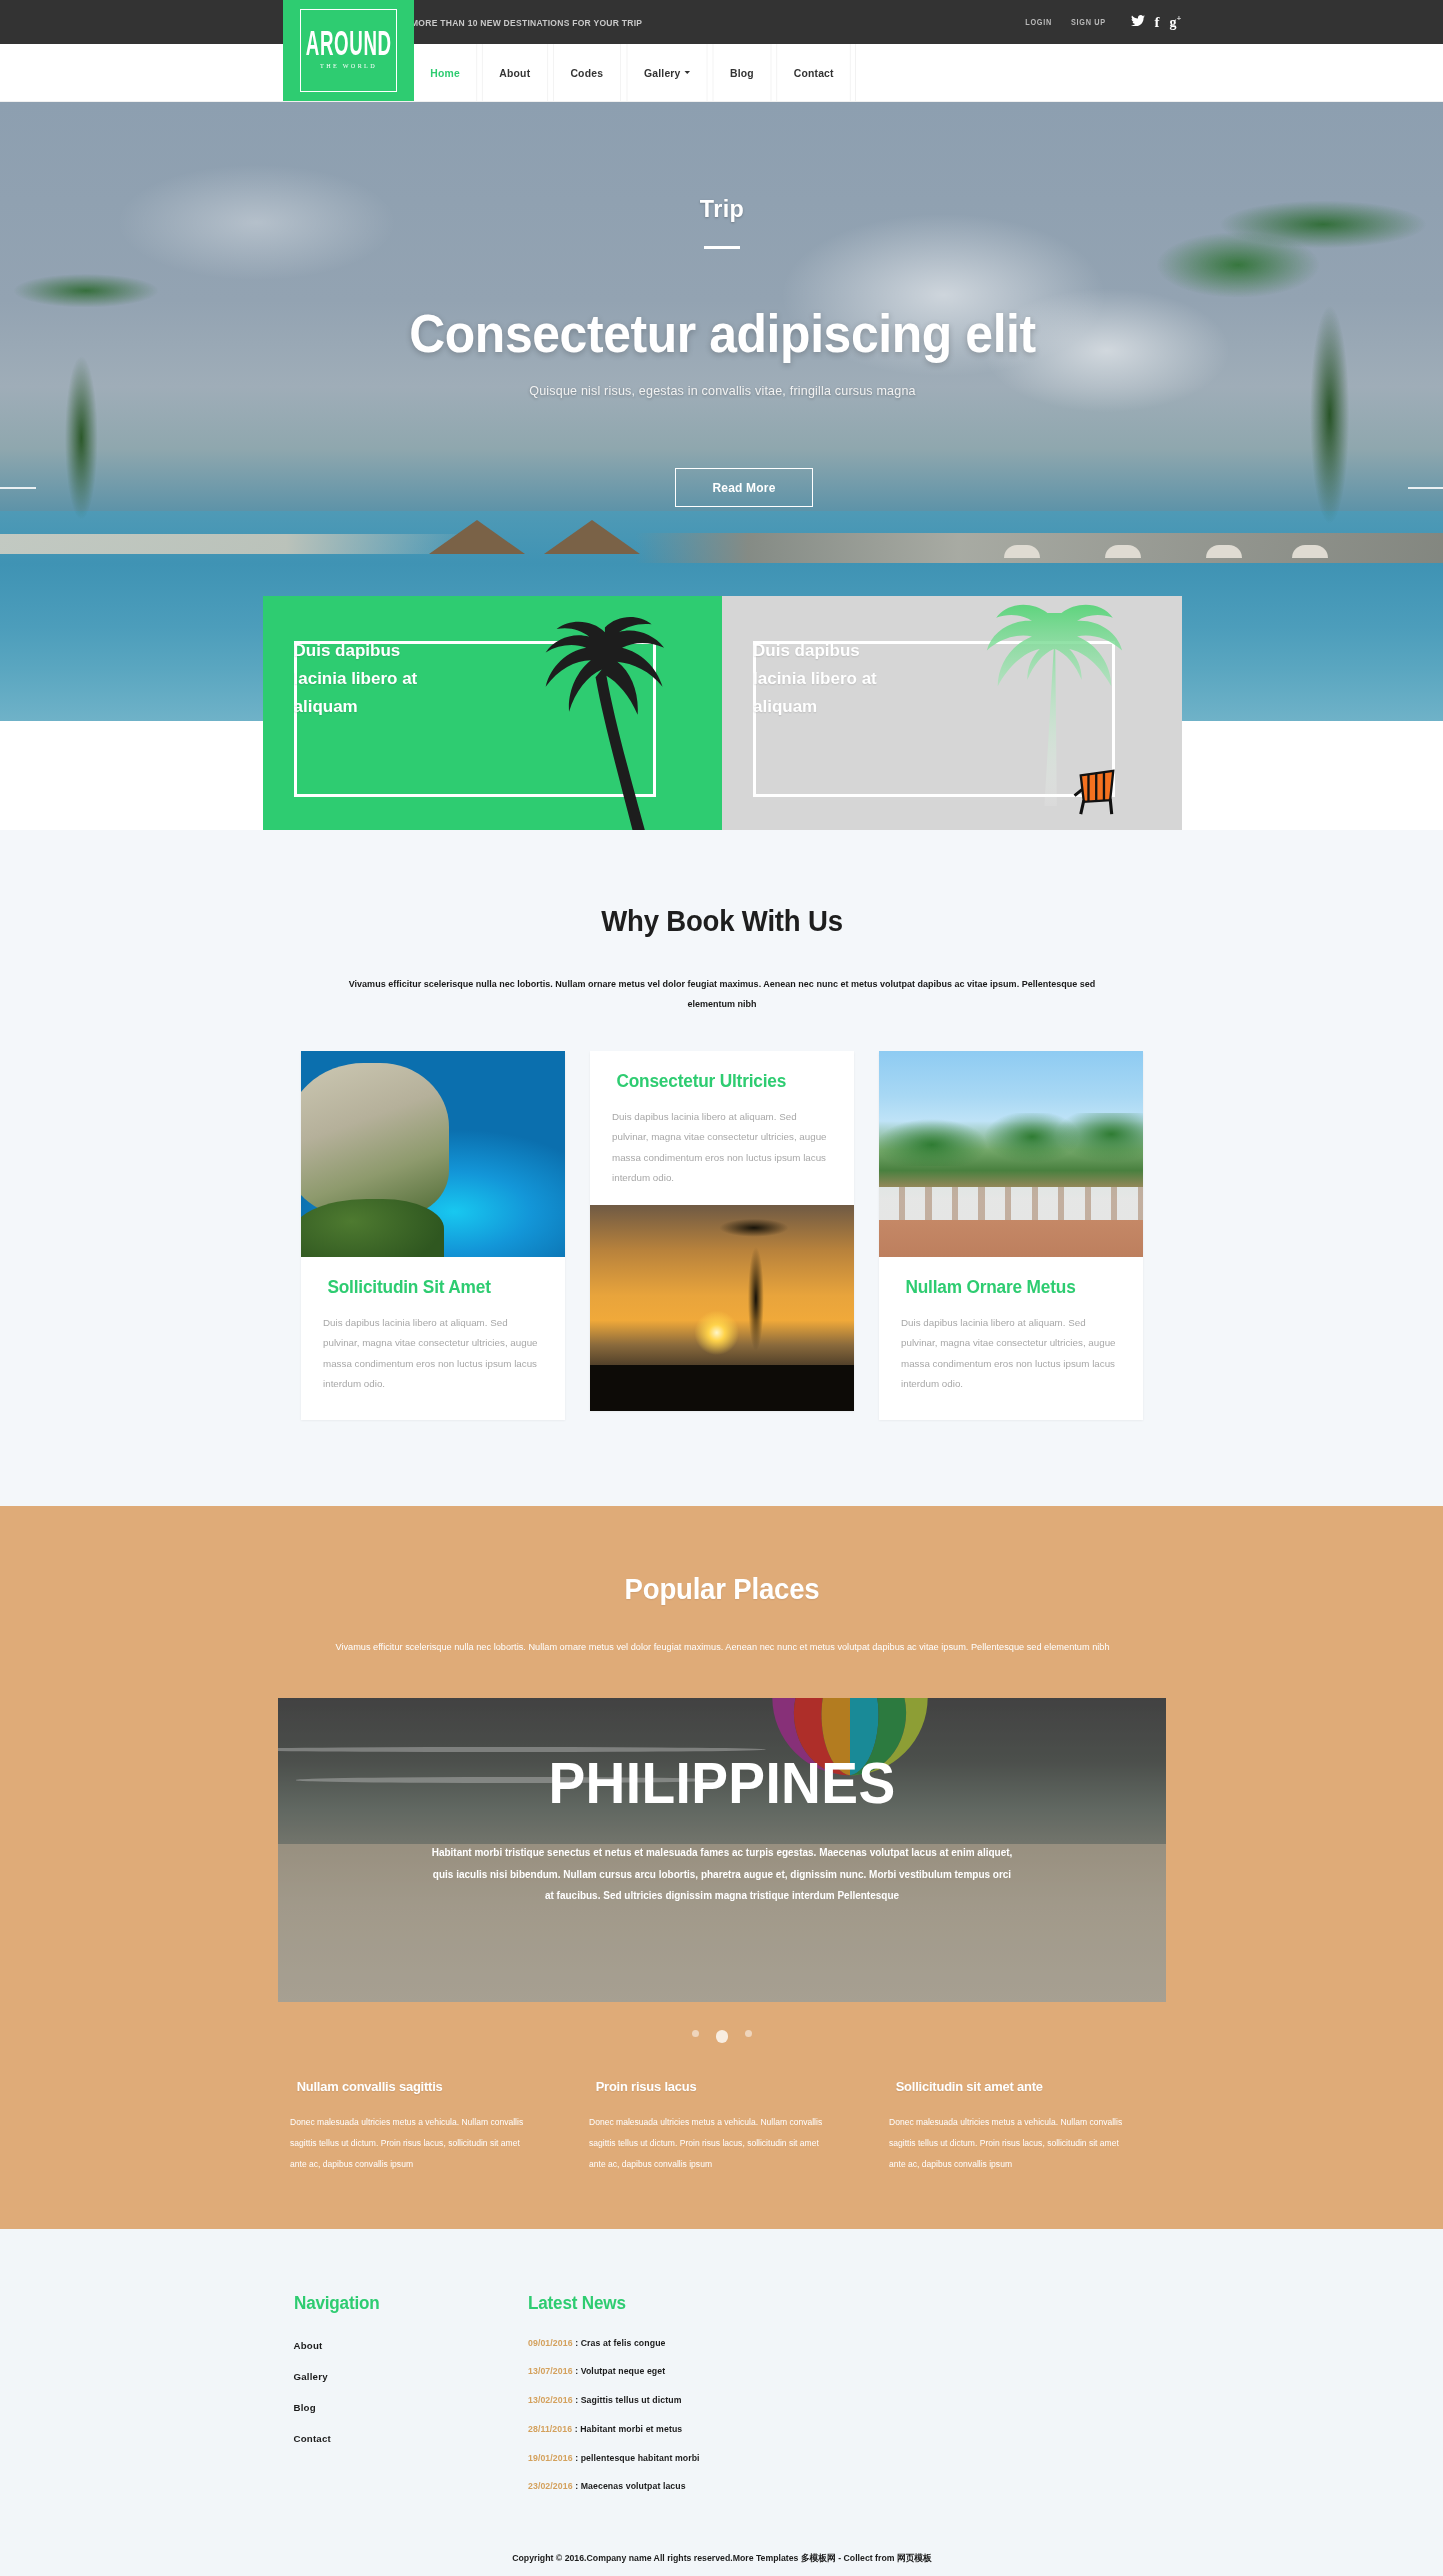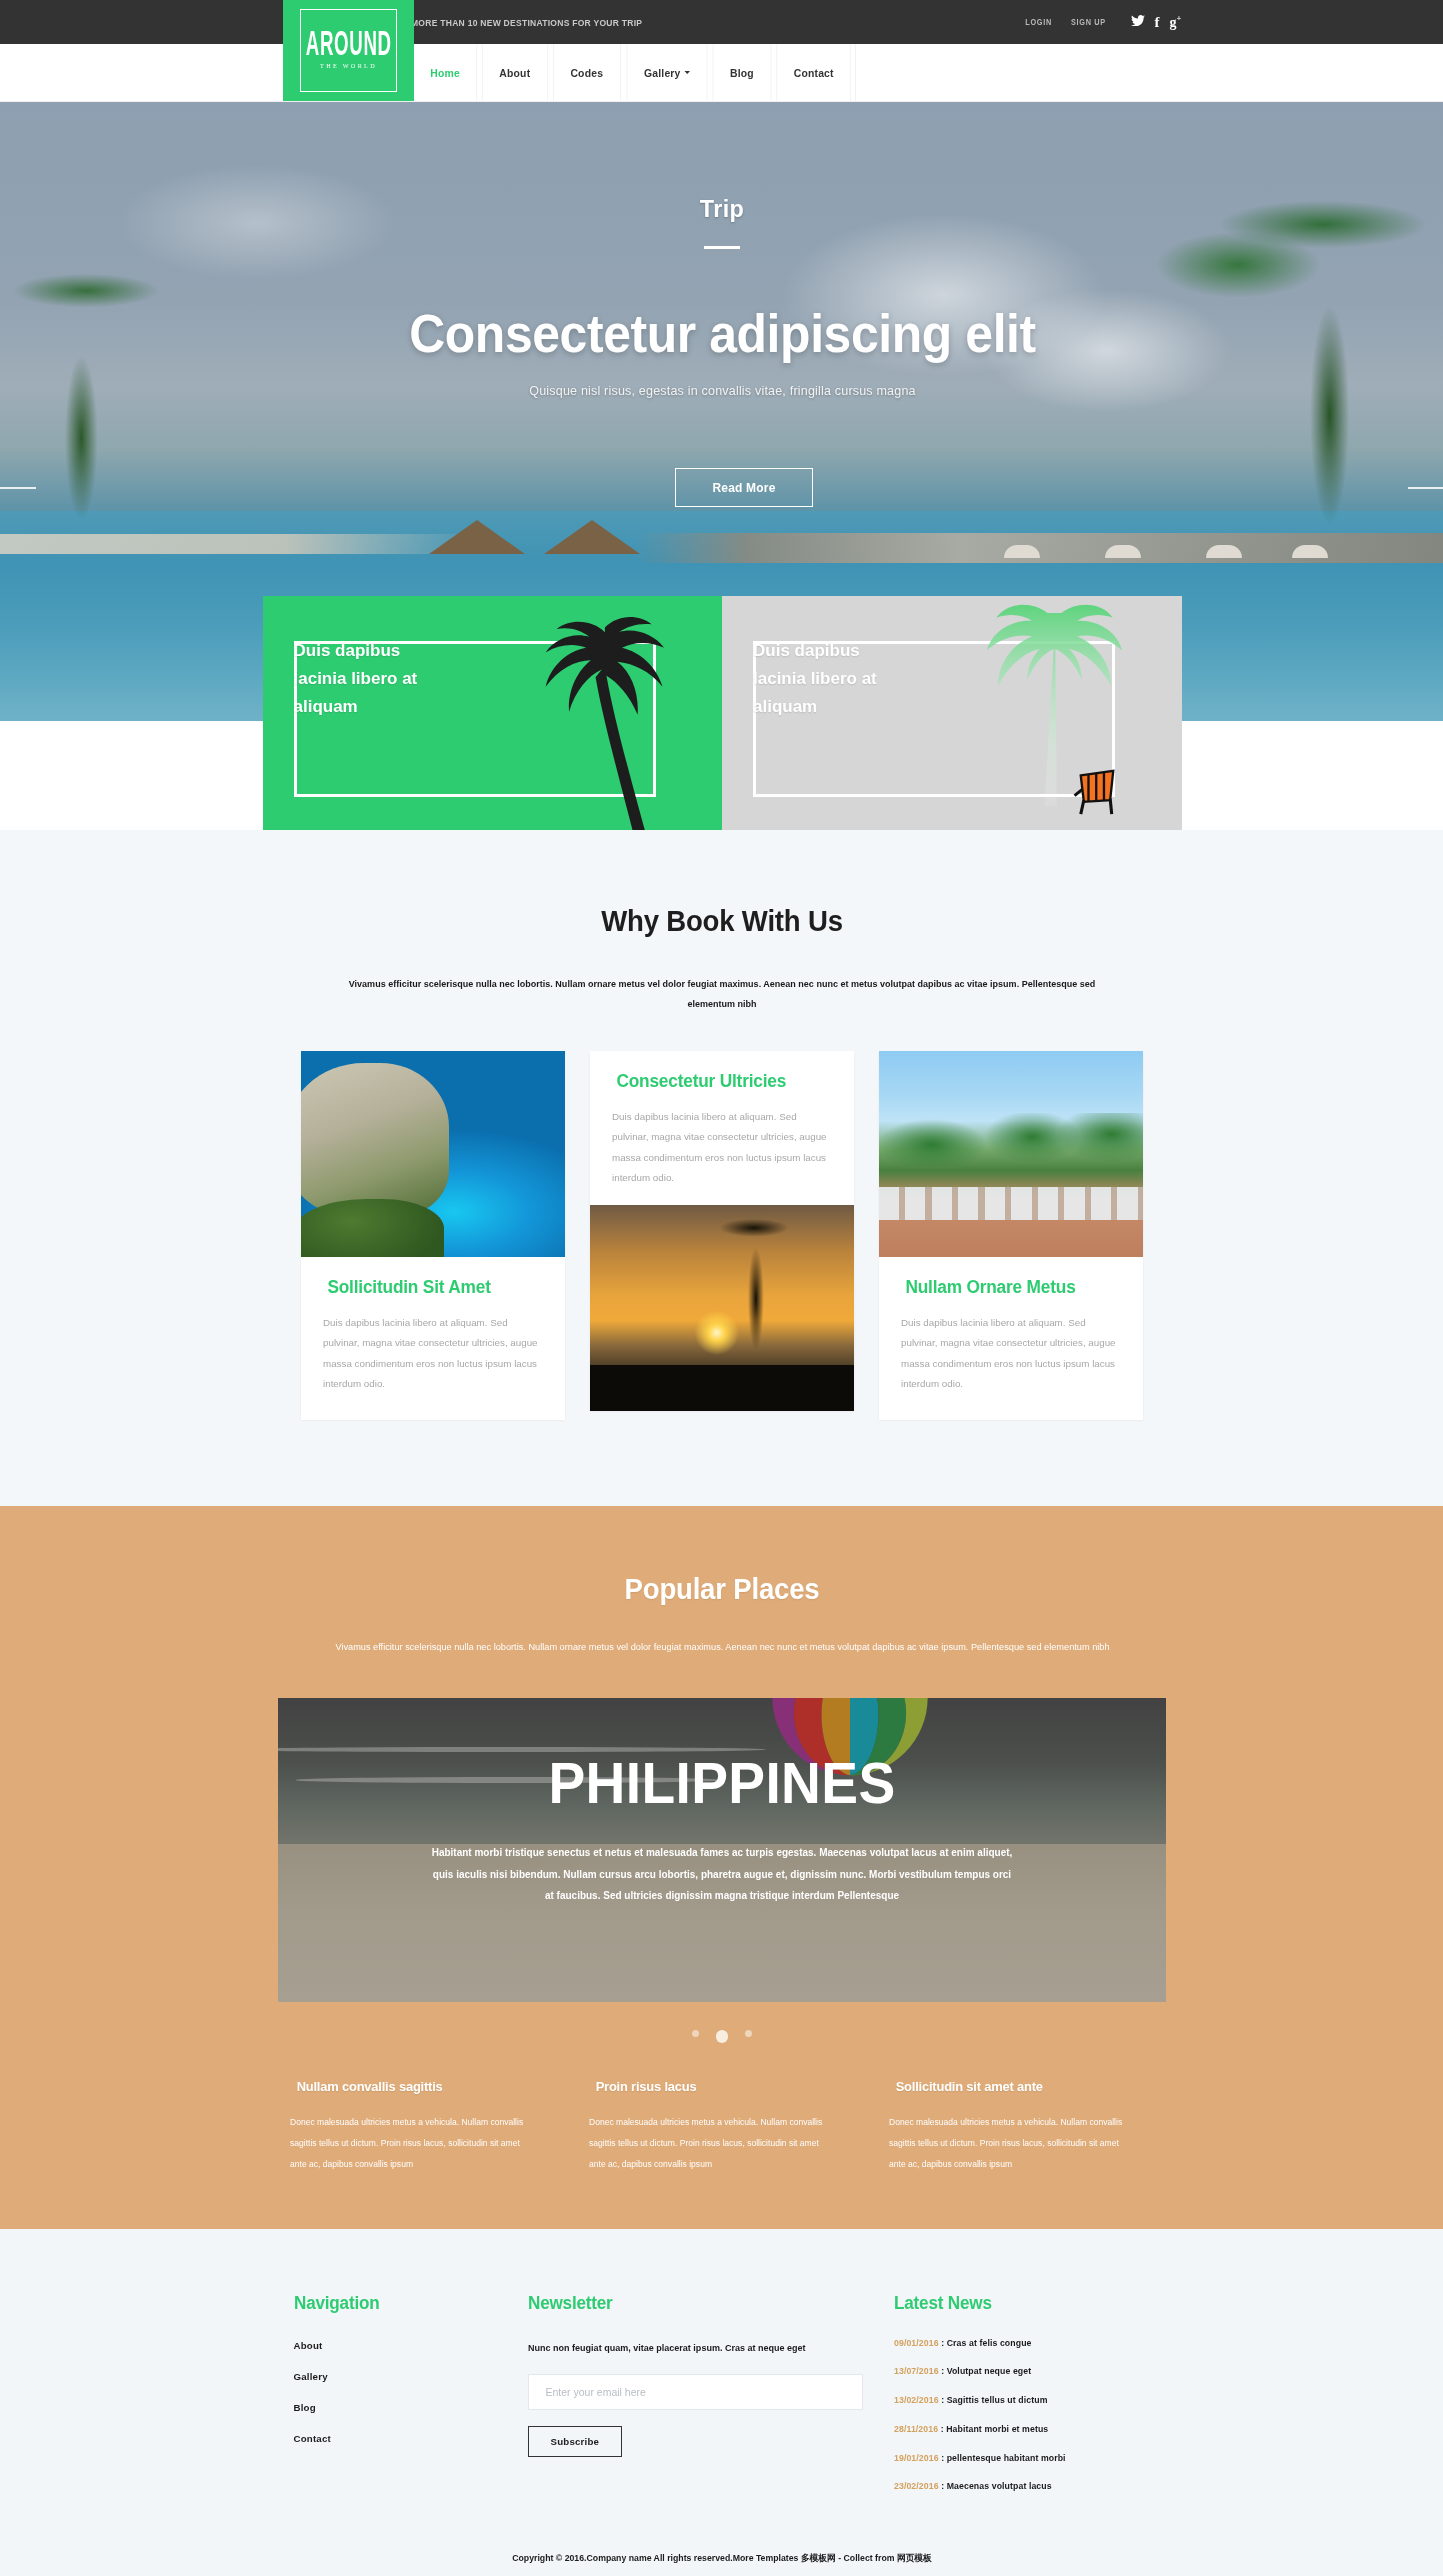--- a/index.html
+++ b/index.html
@@ -861,27 +861,20 @@
       <div class="fcol fcol-nav">
         <h3>Navigation</h3>
         <ul class="fnav-list" id="footer-nav-list">
             <li><a href="#">About</a></li>
             <li><a href="#">Gallery</a></li>
             <li><a href="#">Blog</a></li>
             <li><a href="#">Contact</a></li>
           </ul>
       </div>
 
-      <div class="fcol fcol-news">
-        <h3>Newsletter</h3>
-        <div class="fnews-text">Nunc non feugiat quam, vitae placerat ipsum. Cras at neque eget</div>
-        <input class="email-input" type="text" placeholder="Enter your email here" style="">
-        <br>
-        <button class="sub-btn">Subscribe</button>
-      </div>
 
       <div class="fcol fcol-latest">
         <h3>Latest News</h3>
         <ul class="news-list" id="news-list">
             <li><span class="news-date">09/01/2016</span><span> : Cras at felis congue</span></li>
             <li><span class="news-date">13/07/2016</span><span> : Volutpat neque eget</span></li>
             <li><span class="news-date">13/02/2016</span><span> : Sagittis tellus ut dictum</span></li>
             <li><span class="news-date">28/11/2016</span><span> : Habitant morbi et metus</span></li>
             <li><span class="news-date">19/01/2016</span><span> : pellentesque habitant morbi</span></li>
             <li><span class="news-date">23/02/2016</span><span> : Maecenas volutpat lacus</span></li>

